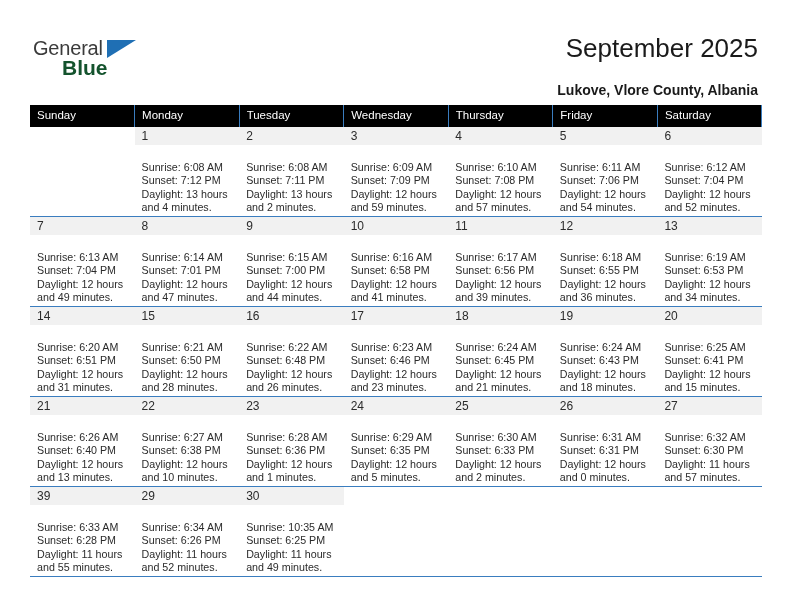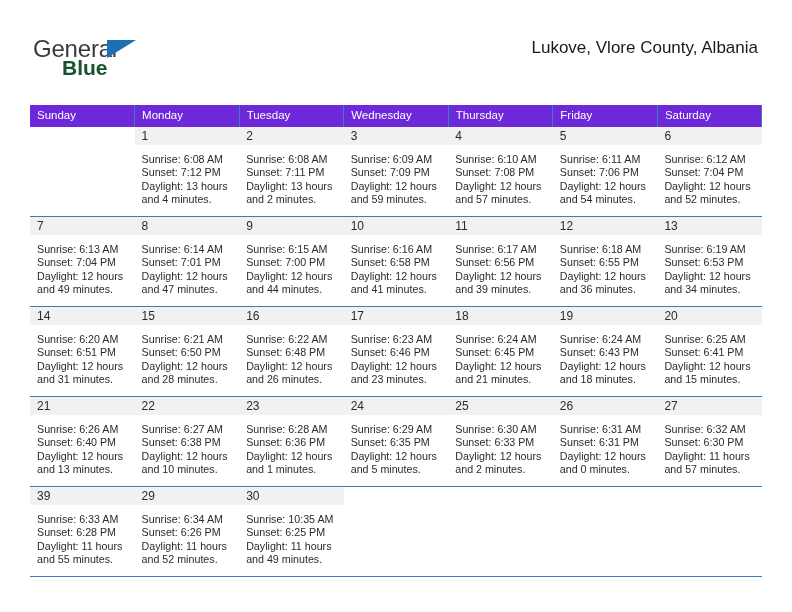--- a/index.html
+++ b/index.html
@@ -34,21 +34,21 @@
     position: absolute;
     left: 33px;
     top: 38px;
     width: 120px;
     height: 44px;
   }
   .logo-general {
     position: absolute;
     left: 0;
     top: 0;
-    font-size: 24px;
+    font-size: 20px;
     line-height: 21px;
     color: #3b3b3b;
     letter-spacing: -0.2px;
     font-family: "Liberation Sans", sans-serif;
   }
   .logo-tri {
     position: absolute;
     left: 74px;
     top: 2px;
     width: 0;
@@ -75,43 +75,44 @@
   }
   .cal-title {
     font-size: 26px;
     line-height: 32px;
     color: #1a1a1a;
     font-weight: normal;
     margin: 0;
     white-space: nowrap;
   }
   .cal-subtitle {
-    font-size: 17px;
+    font-size: 14px;
     line-height: 20px;
     color: #1a1a1a;
-    margin: 6px 0 0 0;
+    margin: 16px 0 0 0;
     white-space: nowrap;
+    font-weight: bold;
   }
 
   
   .cal-wrap {
     position: absolute;
     left: 30px;
     top: 105px;
     width: 732px;
   }
   table.calendar {
     border-collapse: collapse;
     table-layout: fixed;
     width: 732px;
   }
   table.calendar col { width: 104.57px; }
 
   thead th {
-    background: #6d28d9;
+    background: #000000;
     color: #ffffff;
     font-size: 11.5px;
     font-weight: normal;
     text-align: left;
     padding: 4px 0 5px 7px;
     height: 11px;
     line-height: 13px;
     border-right: 1px solid #3a7dbf;
   }
 
@@ -136,41 +137,42 @@
   }
   .daynum-bar {
     height: 18px;
     line-height: 18px;
     padding-left: 7px;
     font-size: 12px;
     color: #2b2b2b;
     background: transparent;
   }
   .cell-body {
-    padding: 8px 6px 0 7px;
+    padding: 16px 6px 0 7px;
     font-size: 10.7px;
     line-height: 13.3px;
     color: #2b2b2b;
   }
   .cell-body div { white-space: nowrap; }
 </style>
 </head>
 <body>
 
 <div class="page">
 
   <div class="topbar">
 
     <div class="logo">
       <span class="logo-general">General</span>
       <span class="logo-tri"></span>
       <span class="logo-blue">Blue</span>
     </div>
 
     <div class="title-block">
+      <h1 class="cal-title">September 2025</h1>
       <div class="cal-subtitle">Lukove, Vlore County, Albania</div>
     </div>
 
   </div>
 
   <div class="cal-wrap">
     <table class="calendar">
       <colgroup>
         <col>
           <col>

